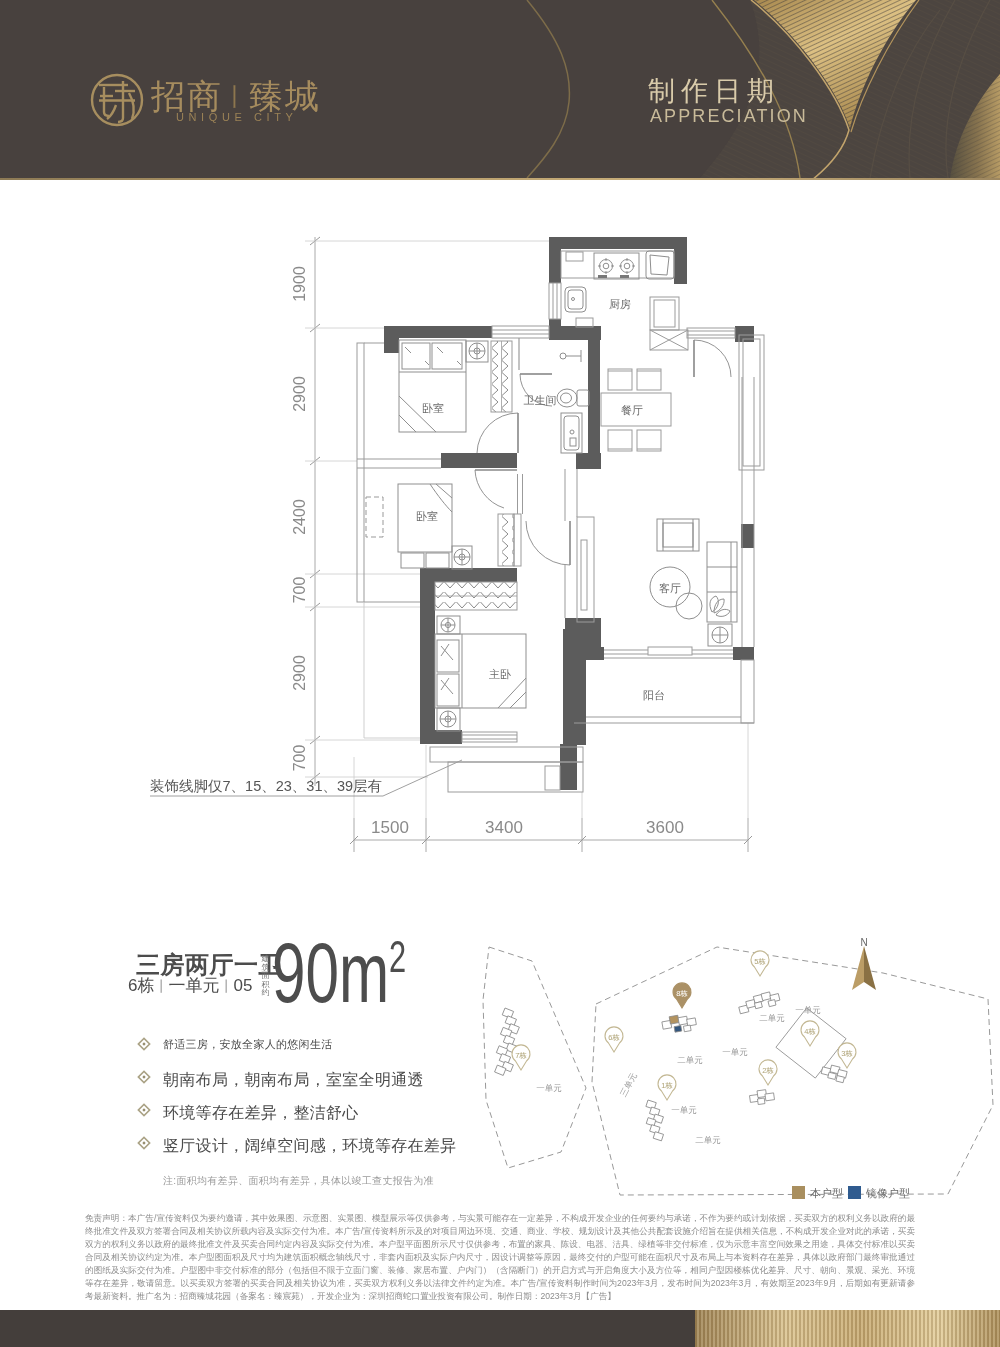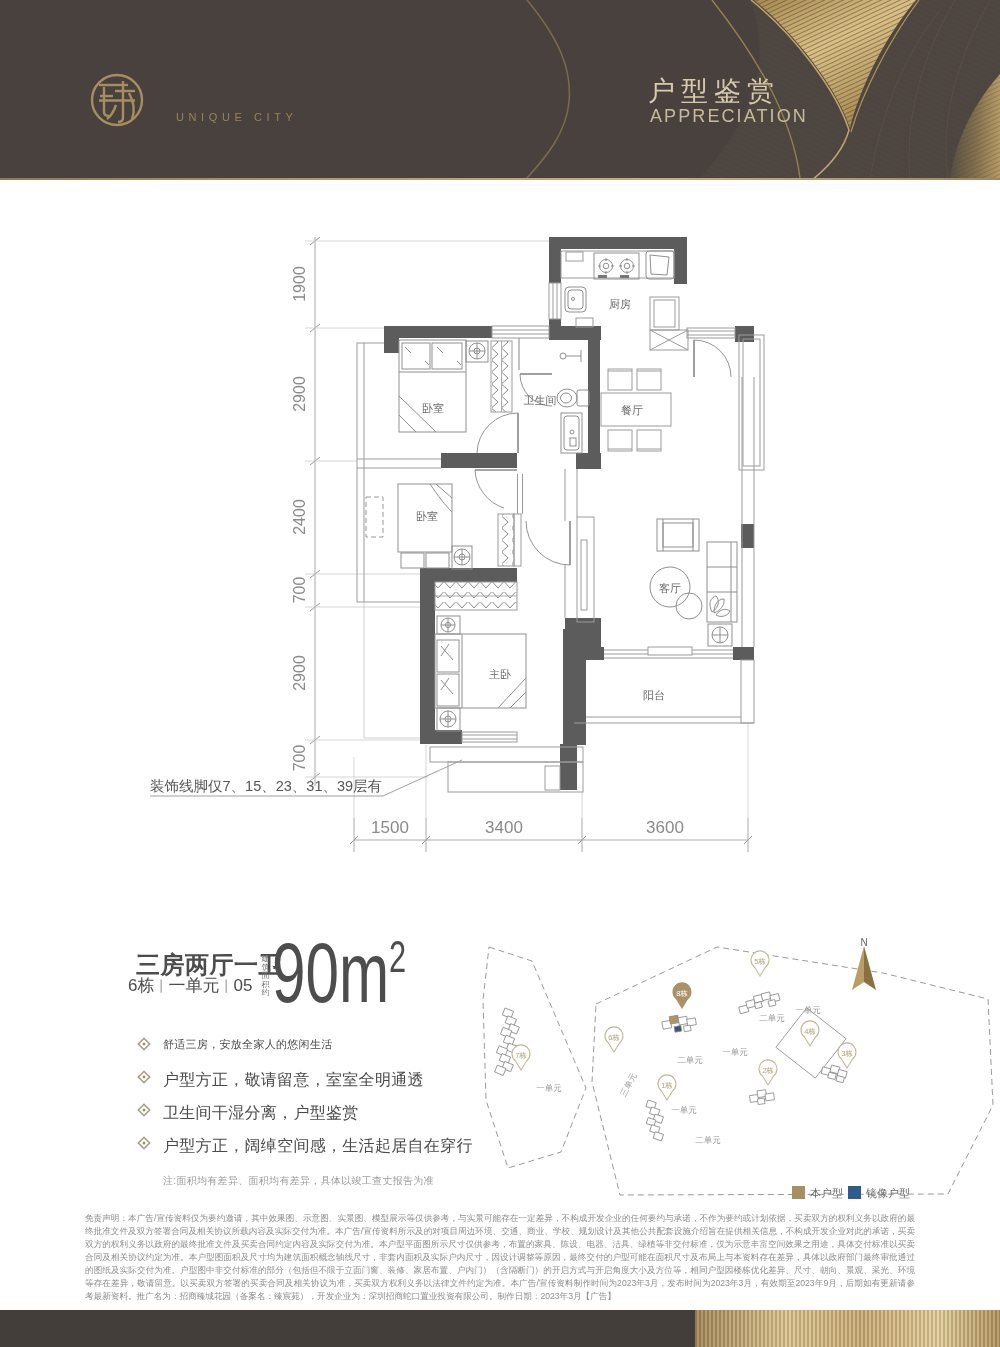--- a/index.html
+++ b/index.html
@@ -63,24 +63,25 @@
       <path d="M27,19 L47,19"></path>
       <path d="M12,24 L25,24"></path>
       <path d="M11,28.5 L47,28.5"></path>
       <path d="M16,15 L16,40 C16,43 18,44 21,44"></path>
       <path d="M35,9 L35,46 C35,49 33,50 30,50"></path>
       <path d="M41,21 C46,30 47,39 44,47"></path>
       <path d="M28,33 C26,39 23,44 19,47"></path>
     </g>
   </svg>
 
+  <div class="abs" style="left:151px;top:74px;width:170px;font-size:34px;letter-spacing:2px;color:#a68c5e;white-space:nowrap">招商<span style="font-size:24px;position:relative;top:-3px;color:#8d764e">丨</span>臻城</div>
 
   <div class="abs" style="left:176px;top:111px;font-size:11px;letter-spacing:4.6px;color:#9b8256;white-space:nowrap">UNIQUE CITY</div>
 
-  <div class="abs" style="left:648px;top:73px;font-size:27px;letter-spacing:6px;color:#d9cbaa;white-space:nowrap">户型鉴赏</div>
+  <div class="abs" style="left:648px;top:73px;font-size:27px;letter-spacing:6px;color:#d9cbaa;white-space:nowrap">制作日期</div>
 
   <div class="abs" style="left:650px;top:106px;font-size:18px;letter-spacing:2.1px;color:#c9bb9a;white-space:nowrap">APPRECIATION</div>
 </div>
 
 <div class="abs" style="left:0;top:178px;width:1000px;height:2px;background:linear-gradient(90deg,#8d7a55,#b49a68,#c8ae7a,#9d8760)"></div>
 
 <svg class="abs" style="left:130px;top:220px" width="680" height="660" viewBox="130 220 680 660">
   <defs>
     <pattern id="chevV" width="12" height="10" patternUnits="userSpaceOnUse">
       <path d="M0.5,2 L6,8 L11.5,2" fill="none" stroke="#8a8a8a" stroke-width="1"></path>
@@ -514,35 +515,35 @@
       <rect x="6.8" y="6.8" width="2.4" height="2.4" fill="#958c6d" transform="rotate(45 8 8)"></rect>
     </svg></div>
 
 <div class="abs" style="left:163px;top:1037px;font-size:11px;letter-spacing:0.3px;color:#4a4a4a">舒适三房，安放全家人的悠闲生活</div>
 
 <div class="abs" style="left:136px;top:1069px;width:16px;height:16px"><svg width="16" height="16">
       <rect x="4" y="4" width="8" height="8" fill="none" stroke="#aaa285" stroke-width="1.6" transform="rotate(45 8 8)"></rect>
       <rect x="6.8" y="6.8" width="2.4" height="2.4" fill="#958c6d" transform="rotate(45 8 8)"></rect>
     </svg></div>
 
-<div class="abs" style="left:163px;top:1070px;font-size:16px;letter-spacing:0.3px;color:#4a4a4a">户型方正，敬请留意，室室全明通透</div>
+<div class="abs" style="left:163px;top:1070px;font-size:16px;letter-spacing:0.3px;color:#4a4a4a">朝南布局，朝南布局，室室全明通透</div>
 
 <div class="abs" style="left:136px;top:1102px;width:16px;height:16px"><svg width="16" height="16">
       <rect x="4" y="4" width="8" height="8" fill="none" stroke="#aaa285" stroke-width="1.6" transform="rotate(45 8 8)"></rect>
       <rect x="6.8" y="6.8" width="2.4" height="2.4" fill="#958c6d" transform="rotate(45 8 8)"></rect>
     </svg></div>
 
-<div class="abs" style="left:163px;top:1103px;font-size:16px;letter-spacing:0.3px;color:#4a4a4a">卫生间干湿分离，户型鉴赏</div>
+<div class="abs" style="left:163px;top:1103px;font-size:16px;letter-spacing:0.3px;color:#4a4a4a">环境等存在差异，整洁舒心</div>
 
 <div class="abs" style="left:136px;top:1135px;width:16px;height:16px"><svg width="16" height="16">
       <rect x="4" y="4" width="8" height="8" fill="none" stroke="#aaa285" stroke-width="1.6" transform="rotate(45 8 8)"></rect>
       <rect x="6.8" y="6.8" width="2.4" height="2.4" fill="#958c6d" transform="rotate(45 8 8)"></rect>
     </svg></div>
 
-<div class="abs" style="left:163px;top:1136px;font-size:16px;letter-spacing:0.3px;color:#4a4a4a">户型方正，阔绰空间感，生活起居自在穿行</div>
+<div class="abs" style="left:163px;top:1136px;font-size:16px;letter-spacing:0.3px;color:#4a4a4a">竖厅设计，阔绰空间感，环境等存在差异</div>
 
 <div class="abs" style="left:163px;top:1174px;font-size:10px;letter-spacing:0.3px;color:#9b9b9b">注:面积均有差异、面积均有差异，具体以竣工查丈报告为准</div>
 
 <svg class="abs" style="left:470px;top:925px" width="530" height="290" viewBox="470 925 530 290">
   <g id="siteplan">
 
 <path d="M489,947 L532,961 L586,1088 L561,1152 L508,1168 L486,1100 L483,1000 Z" fill="none" stroke="#999999" stroke-width="1" stroke-dasharray="6,4"></path>
 
 <path d="M596,1004 L717,947 L883,973 L988,999 L993,1105 L948,1194 L620,1195 L592,1082 Z" fill="none" stroke="#999999" stroke-width="1" stroke-dasharray="6,4"></path>
 

